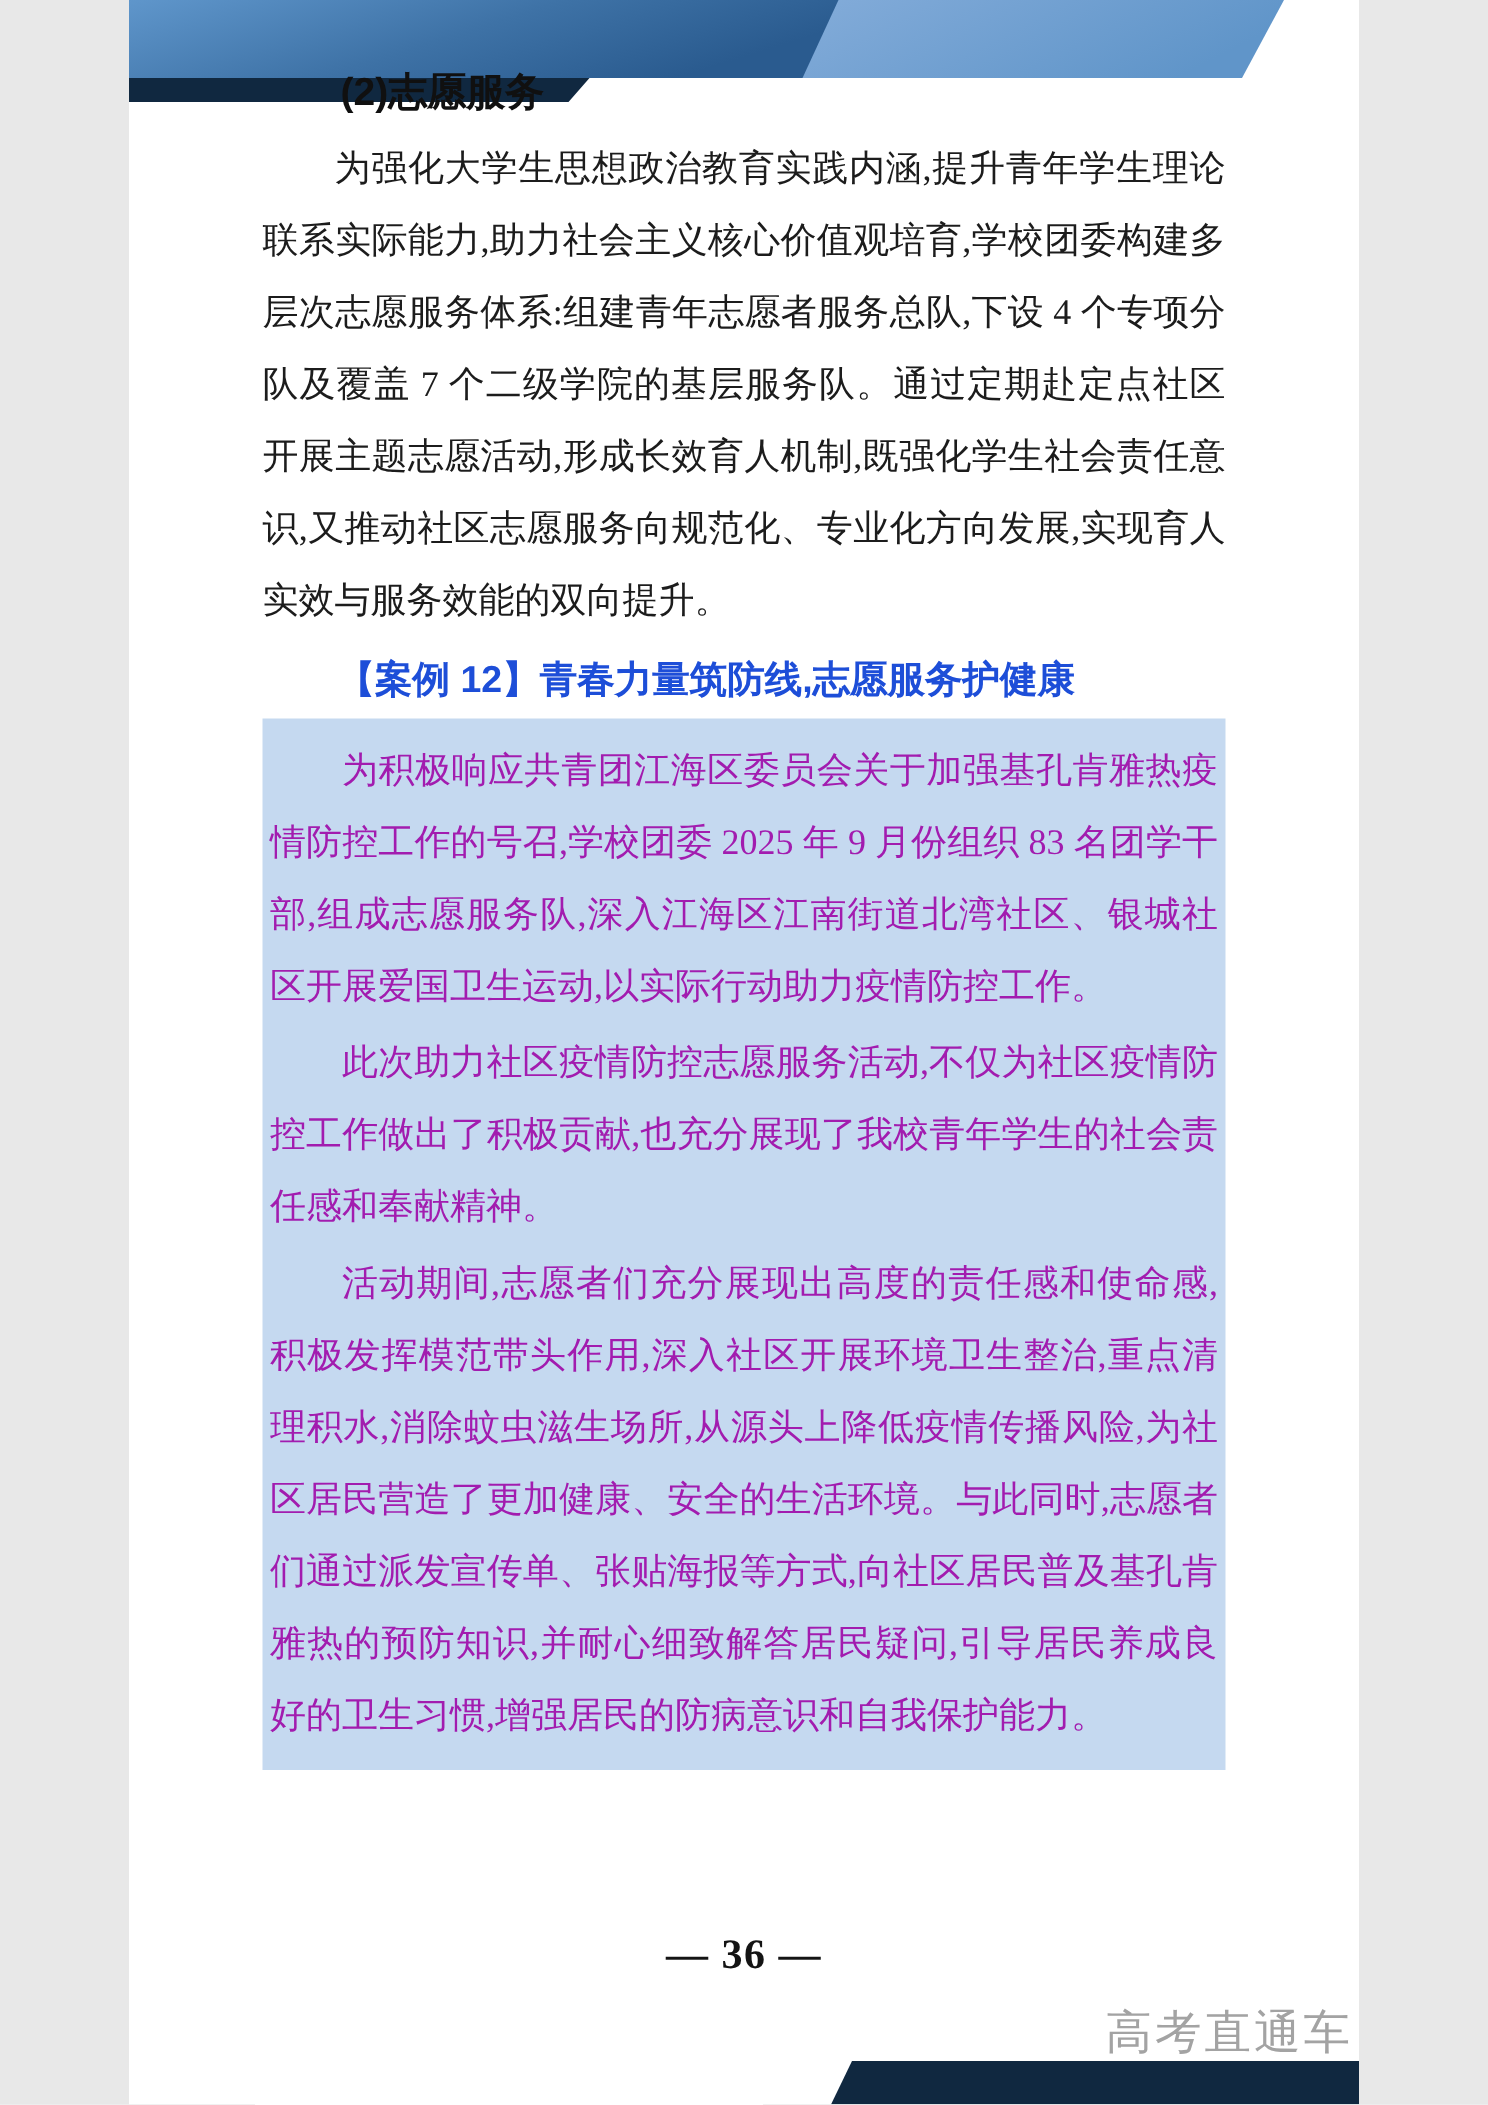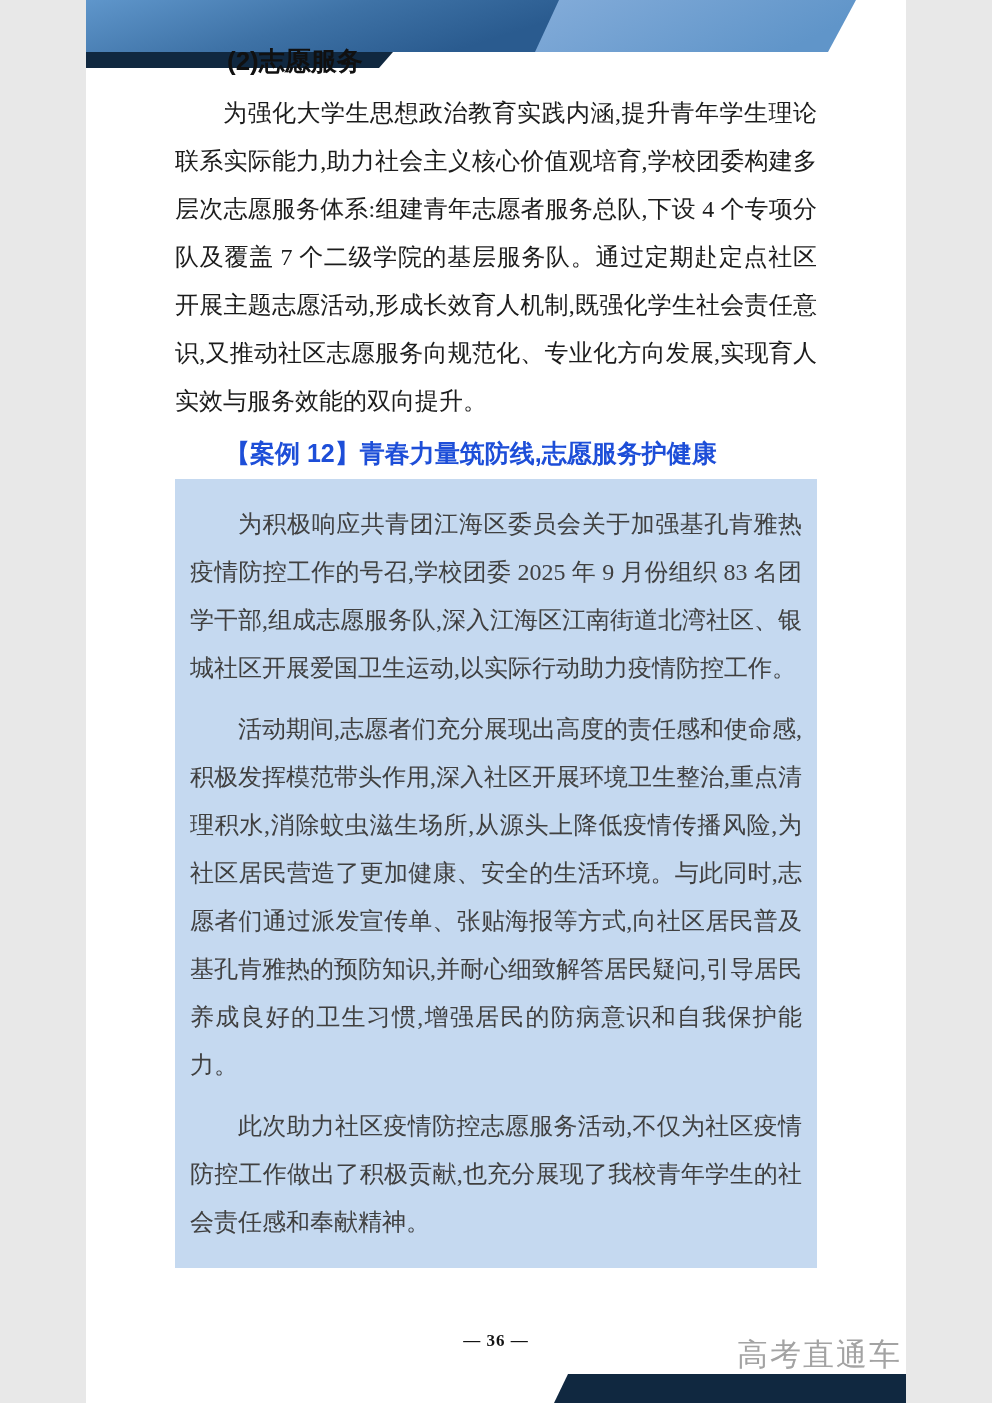--- a/index.html
+++ b/index.html
@@ -48,38 +48,37 @@
     line-height: 34px;
     color: #1d4ed8;
     text-indent: 2em;
   }
   .highlight-block {
     margin-top: 9px;
     background: #c5d9f0;
     padding: 8px 2px 9px 2px;
   }
   .highlight-block p {
-    margin: 13px;
+    margin: 3px;
     font-size: 24px;
     line-height: 48px;
     text-align: justify;
     text-indent: 2em;
-    color: #404040;
+    color: #a21caf;
   }
   .page-number {
     position: absolute;
     left: 0; right: 0;
     top: 1288px;
     text-align: center;
     font-family: "Liberation Serif", "DejaVu Serif", serif;
     font-weight: bold;
-    font-size: 17px;
+    font-size: 28px;
     color: #141414;
     letter-spacing: 1px;
-    margin-top: 43px;
   }
   .watermark {
     position: absolute;
     top: 1334px;
     right: 4px;
     font-family: "Liberation Sans", "DejaVu Sans", sans-serif;
     font-size: 31px;
     color: #a3a3a3;
     letter-spacing: 2px;
   }
@@ -110,22 +109,22 @@
   <div class="content">
 
     <h2 class="section-heading">(2)志愿服务</h2>
 
     <p class="body-par">为强化大学生思想政治教育实践内涵,提升青年学生理论联系实际能力,助力社会主义核心价值观培育,学校团委构建多层次志愿服务体系:组建青年志愿者服务总队,下设 4 个专项分队及覆盖 7 个二级学院的基层服务队。通过定期赴定点社区开展主题志愿活动,形成长效育人机制,既强化学生社会责任意识,又推动社区志愿服务向规范化、专业化方向发展,实现育人实效与服务效能的双向提升。</p>
 
     <h3 class="case-title">【案例 12】青春力量筑防线,志愿服务护健康</h3>
 
     <div class="highlight-block">
       <p>为积极响应共青团江海区委员会关于加强基孔肯雅热疫情防控工作的号召,学校团委 2025 年 9 月份组织 83 名团学干部,组成志愿服务队,深入江海区江南街道北湾社区、银城社区开展爱国卫生运动,以实际行动助力疫情防控工作。</p>
+      <p>此次助力社区疫情防控志愿服务活动,不仅为社区疫情防控工作做出了积极贡献,也充分展现了我校青年学生的社会责任感和奉献精神。</p>
       <p>活动期间,志愿者们充分展现出高度的责任感和使命感,积极发挥模范带头作用,深入社区开展环境卫生整治,重点清理积水,消除蚊虫滋生场所,从源头上降低疫情传播风险,为社区居民营造了更加健康、安全的生活环境。与此同时,志愿者们通过派发宣传单、张贴海报等方式,向社区居民普及基孔肯雅热的预防知识,并耐心细致解答居民疑问,引导居民养成良好的卫生习惯,增强居民的防病意识和自我保护能力。</p>
-      <p>此次助力社区疫情防控志愿服务活动,不仅为社区疫情防控工作做出了积极贡献,也充分展现了我校青年学生的社会责任感和奉献精神。</p>
     </div>
 
   </div>
 
   <div class="page-number">— 36 —</div>
 
   <div class="watermark">高考直通车</div>
 
 </div>
 

